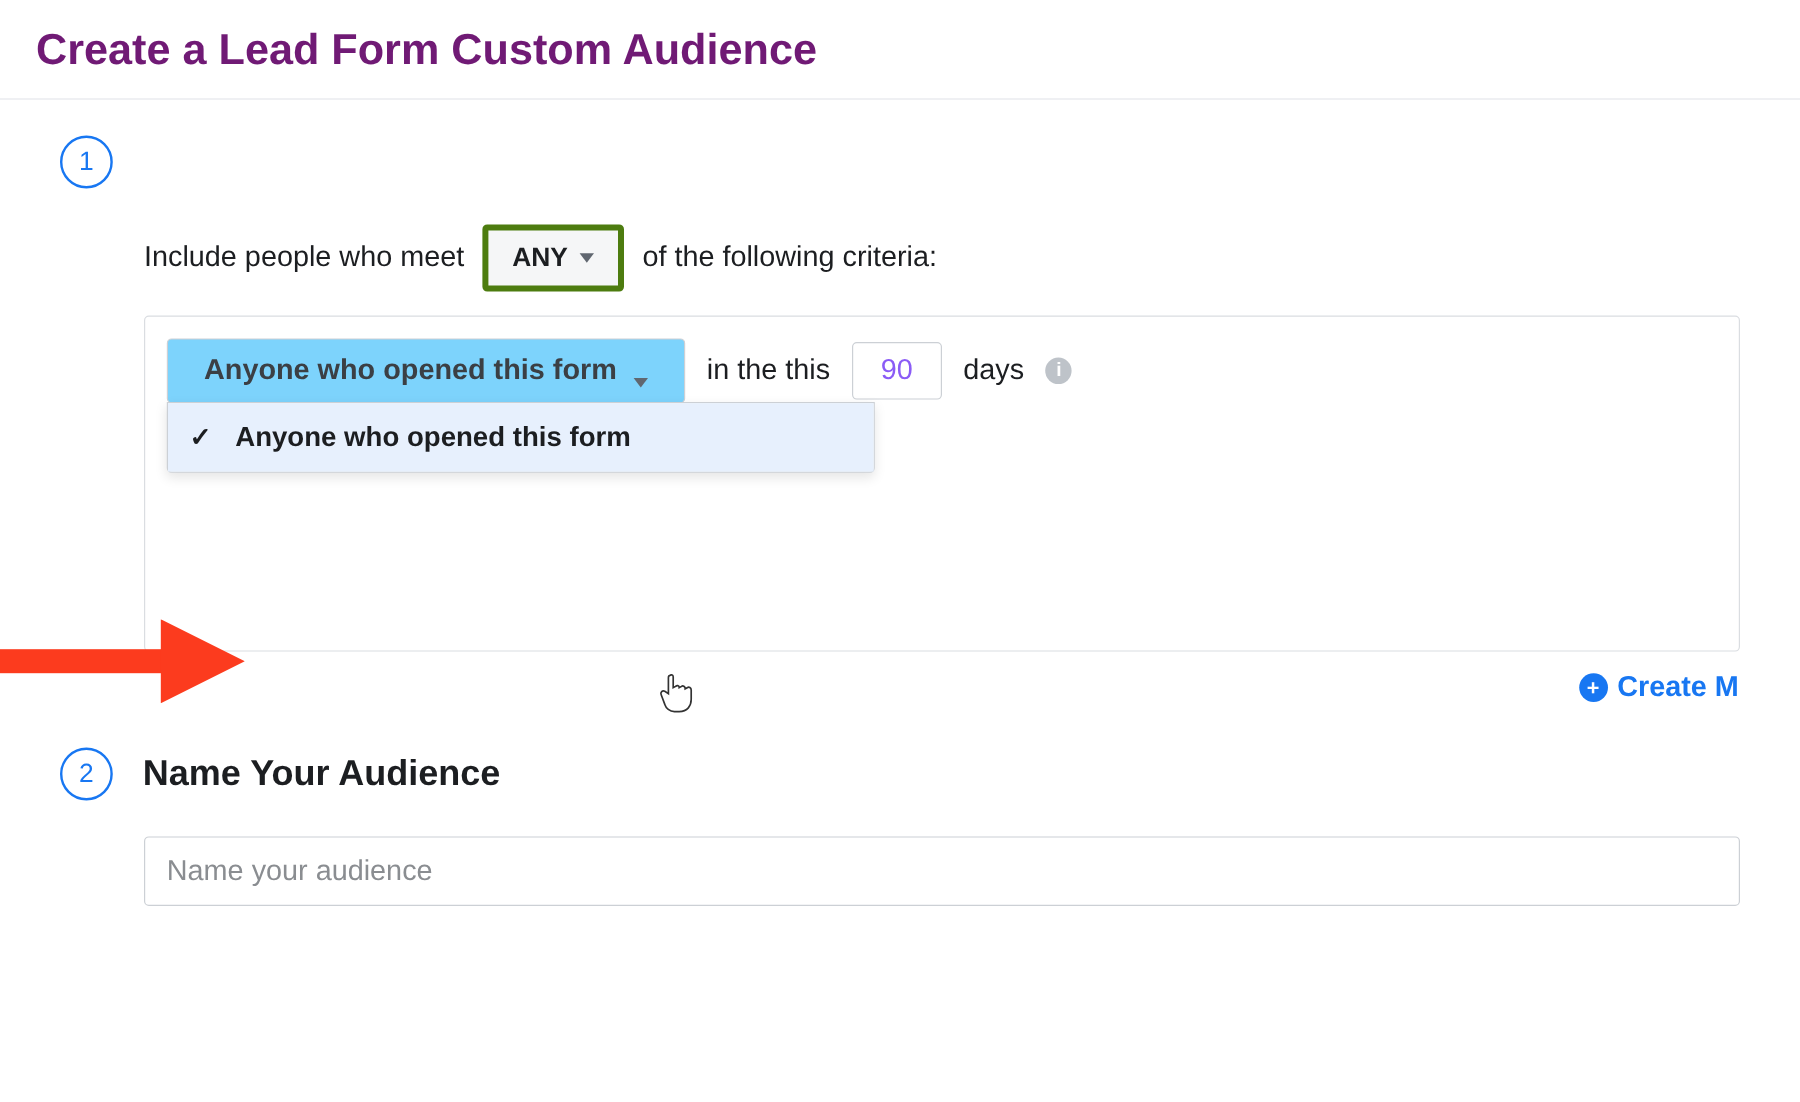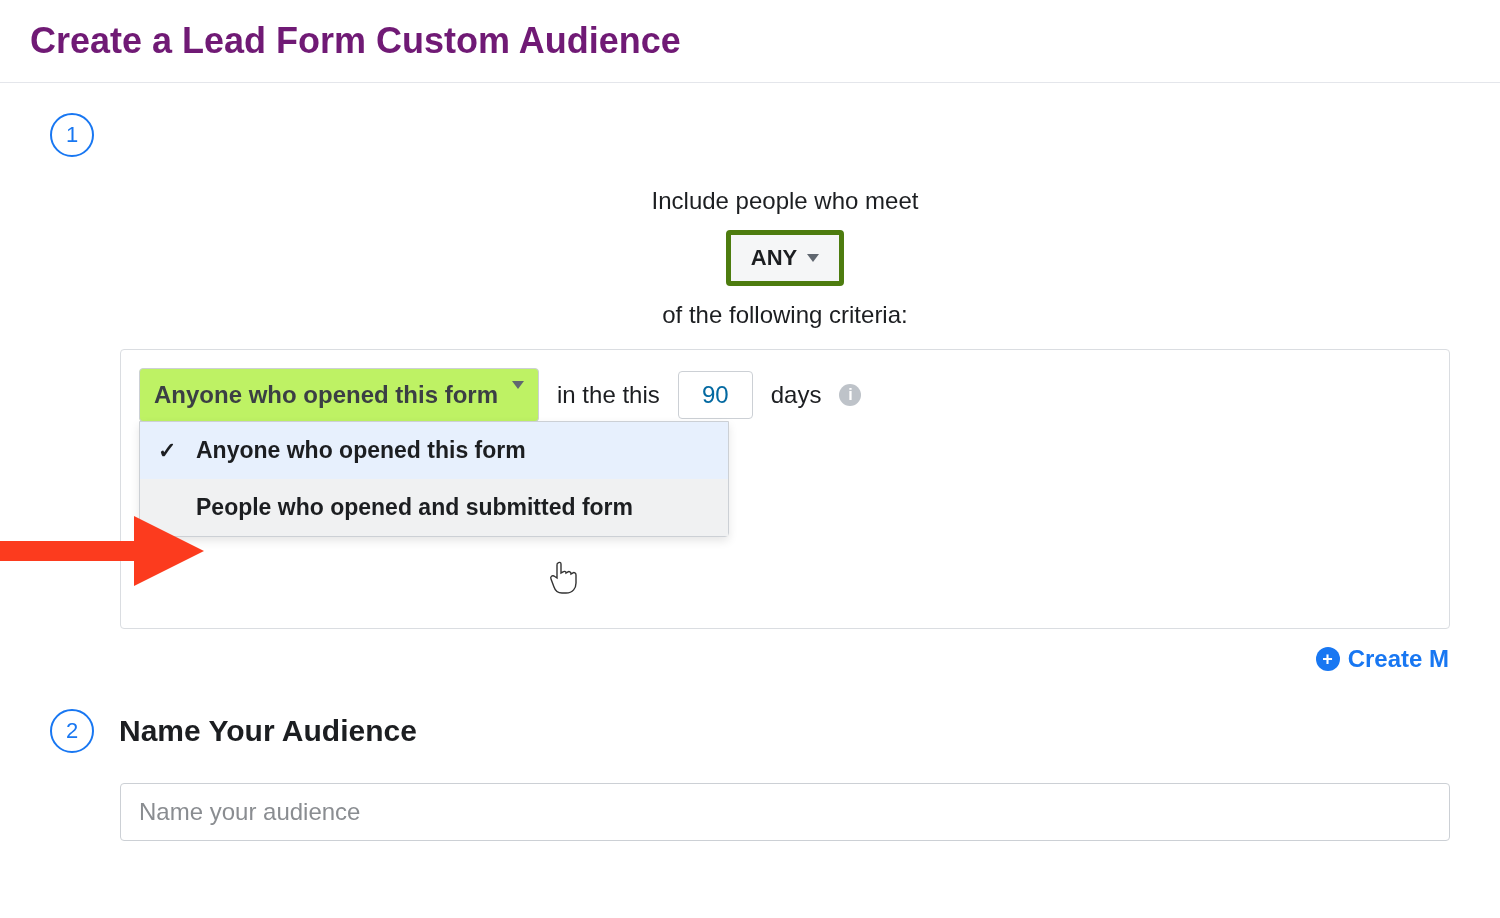--- a/index.html
+++ b/index.html
@@ -51,21 +51,20 @@
       color: #1c1e21;
     }
     .criteria-row {
       display: flex;
       align-items: center;
       gap: 15px;
       margin-left: 70px;
       margin-bottom: 20px;
       font-size: 24px;
       color: #1c1e21;
-      flex-direction: column;
     }
     .any-button {
       display: inline-flex;
       align-items: center;
       gap: 10px;
       padding: 10px 20px;
       border: 5px solid #4d7c0f;
       background: #f5f6f7;
       border-radius: 4px;
       font-size: 22px;
@@ -91,39 +90,39 @@
     .rule-row {
       display: flex;
       align-items: center;
       gap: 18px;
       font-size: 24px;
       color: #1c1e21;
       position: relative;
     }
     .dropdown-trigger {
       display: inline-flex;
-      align-items: flex-start;
+      align-items: flex-end;
       gap: 14px;
-      padding: 12px 14px;
-      background: #bef264;
+      padding: 12px 30px;
+      background: #7dd3fc;
       border: 1px solid #ccd0d5;
       border-radius: 4px;
       font-size: 24px;
       font-weight: 600;
       color: #3b3f44;
       cursor: pointer;
     }
     .days-input {
       width: 75px;
       height: 48px;
       border: 1px solid #ccd0d5;
       border-radius: 4px;
       text-align: center;
       font-size: 24px;
-      color: #0369a1;
+      color: #8b5cf6;
       font-family: inherit;
     }
     .info-icon {
       width: 22px;
       height: 22px;
       border-radius: 50%;
       background: #bec3c9;
       color: #fff;
       font-size: 16px;
       font-weight: 700;
@@ -246,24 +245,20 @@
     <div class="rule-row">
       <div class="dropdown-trigger" style="position:relative;">
         <span>Anyone who opened this form</span>
         <span class="caret-down"></span>
 
         <div class="dropdown-menu">
           <div class="dropdown-item selected">
             <span class="dropdown-check">✓</span>
             <span class="dropdown-label">Anyone who opened this form</span>
           </div>
-          <div class="dropdown-item hover">
-            <span class="dropdown-check"></span>
-            <span class="dropdown-label">People who opened and submitted form</span>
-          </div>
         </div>
       </div>
 
       <span>in the this</span>
       <input class="days-input" value="90" style="">
       <span>days</span>
       <span class="info-icon">i</span>
     </div>
 
     <div class="include-more">

